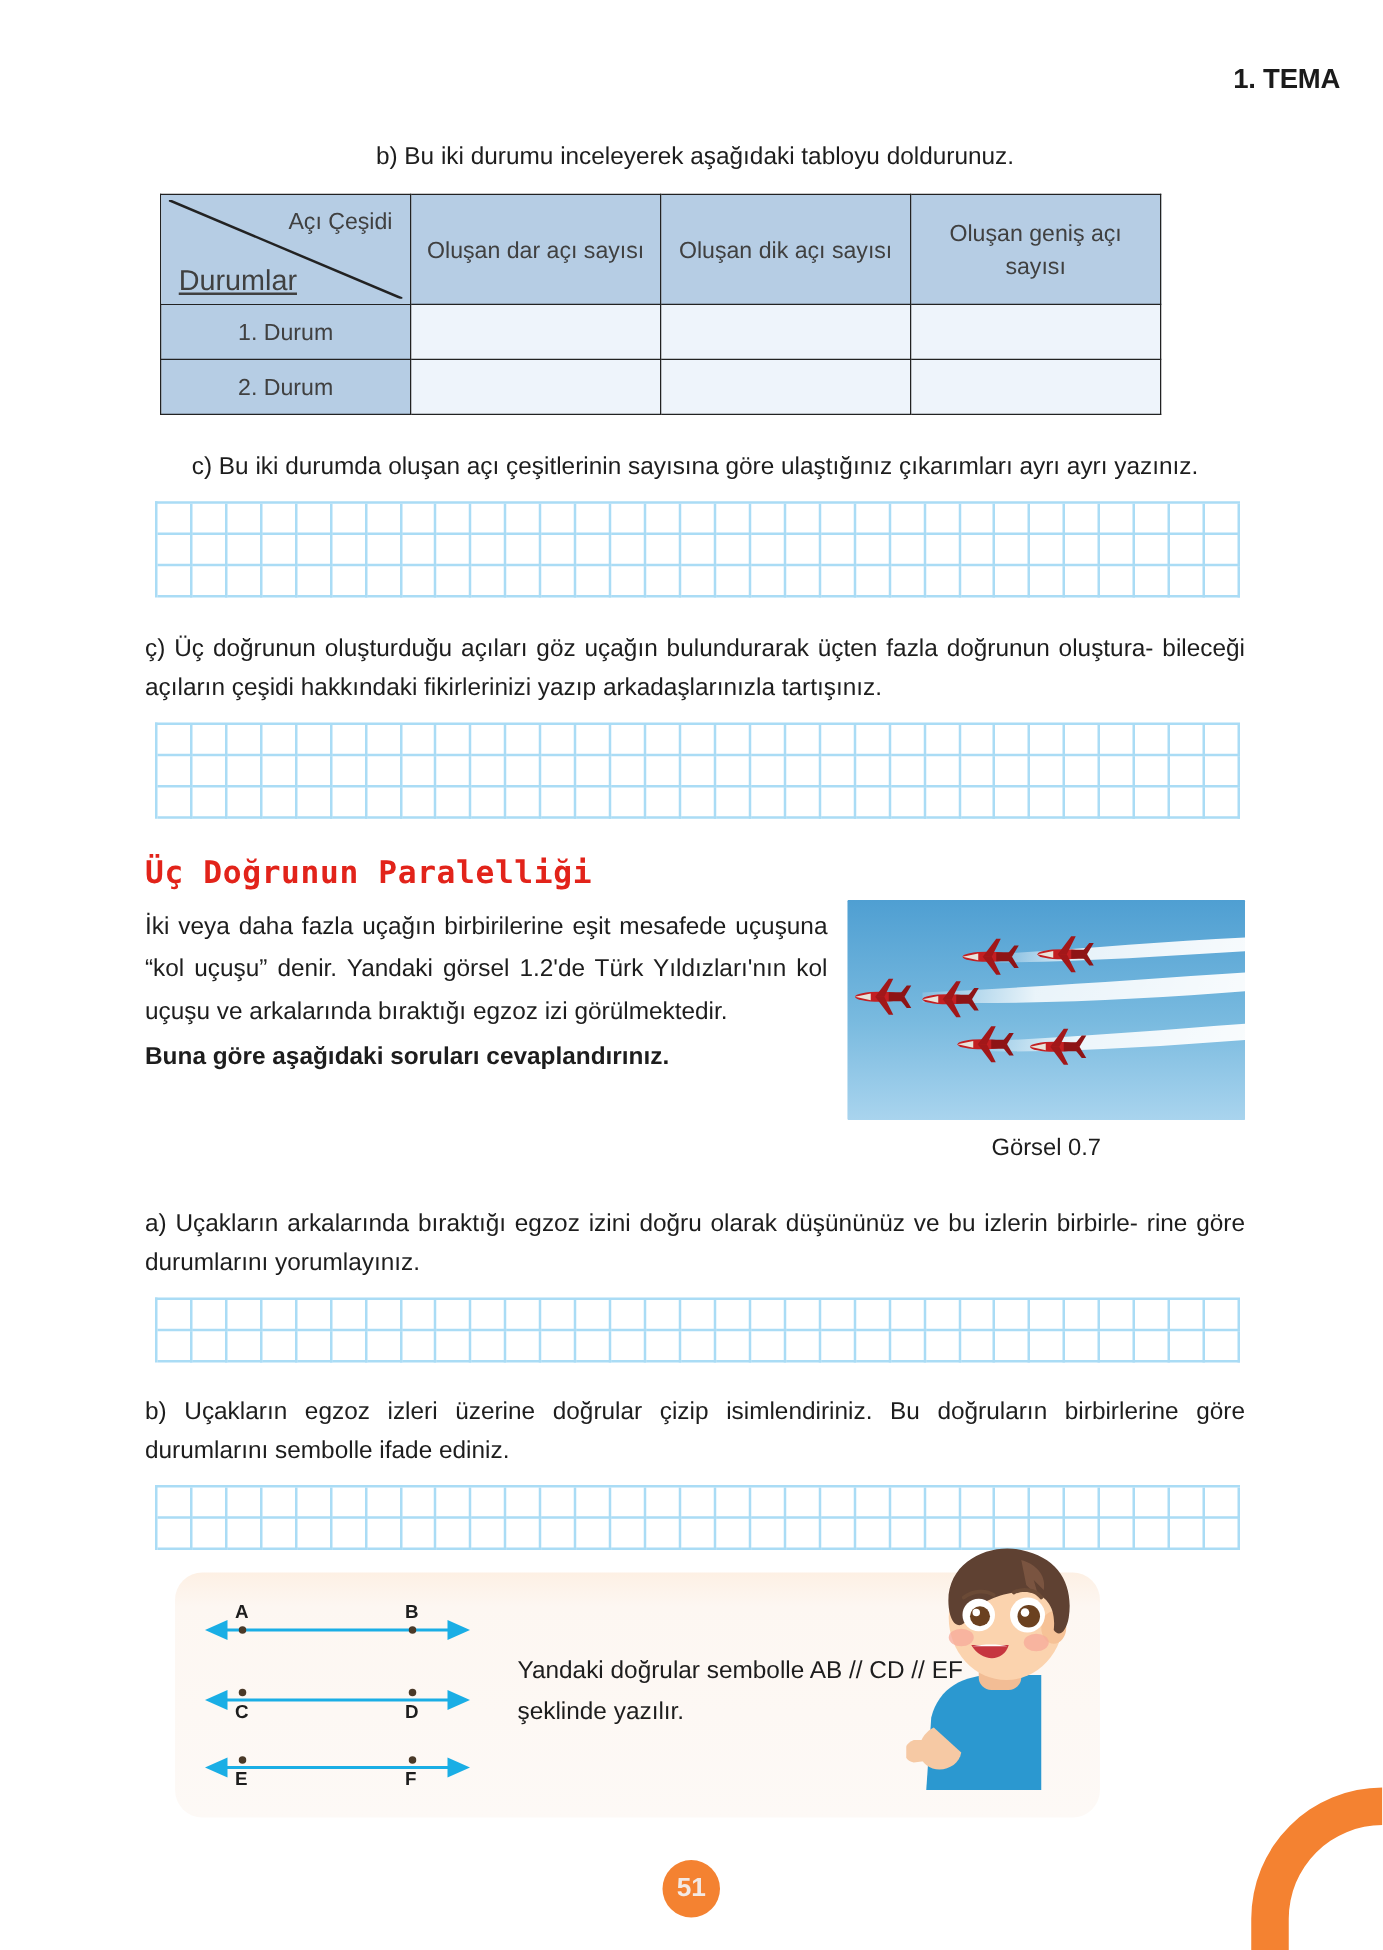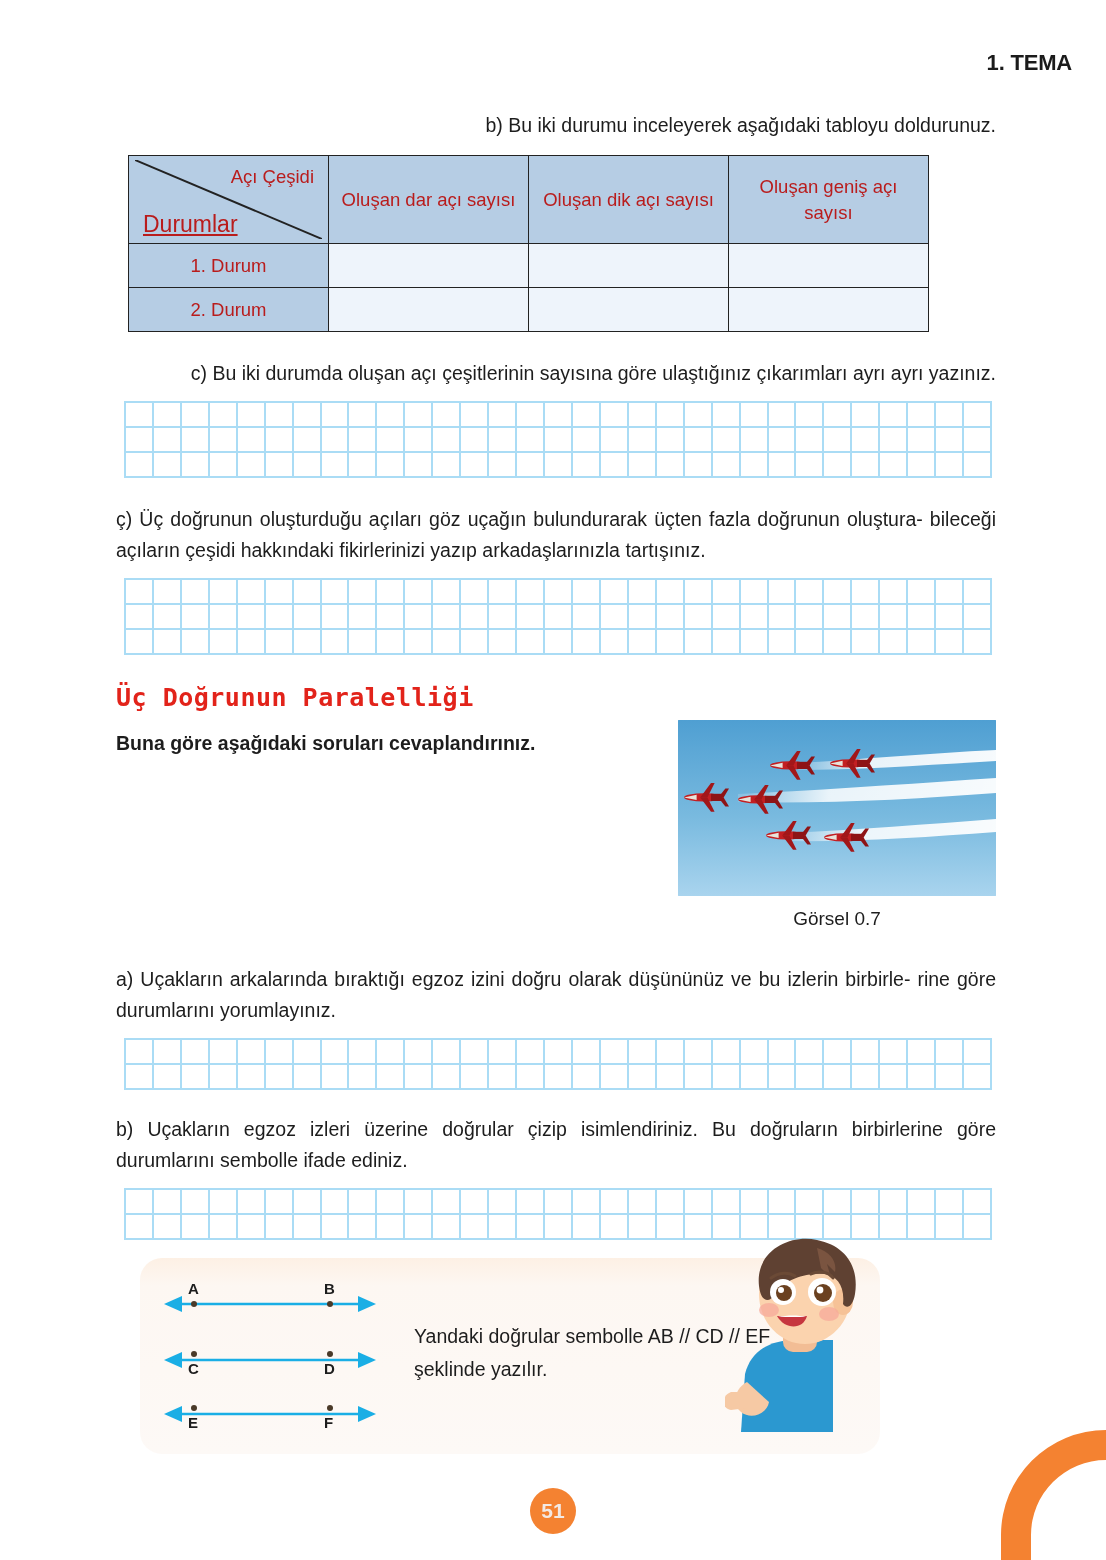--- a/index.html
+++ b/index.html
@@ -31,33 +31,33 @@
     top: 110px;
     width: 880px;
   }
 
   .q-text {
     font-size: 19.5px;
     line-height: 31px;
     color: #1d1d1d;
     text-align: justify;
   }
-  .q-text.nj { text-align: right; }
+  .q-text.nj { text-align: center; }
 
   
   .tbl-wrap { margin-top: 14px; margin-left: 12px; }
   table.data-table {
     border-collapse: collapse;
     width: 800px;
     table-layout: fixed;
   }
   table.data-table td {
     border: 1.6px solid #222;
     font-size: 18.5px;
-    color: #b91c1c;
+    color: #404040;
     text-align: center;
     vertical-align: middle;
     padding: 4px 6px;
     line-height: 26px;
   }
   td.corner-cell {
     background: #b6cde4;
     position: relative;
     height: 88px;
     padding: 0;
@@ -400,20 +400,21 @@
       <div class="wcell"></div>
       <div class="wcell"></div>
       <div class="wcell"></div>
       <div class="wcell"></div>
     </div>
 
   <div class="sec-head" style="margin-top:28px;">Üç Doğrunun Paralelliği</div>
 
   <div class="tcol" style="margin-top:8px;">
     <div class="tcol-text">
+      <p>İki veya daha fazla uçağın birbirilerine eşit mesafede uçuşuna “kol uçuşu” denir. Yandaki görsel 1.2'de Türk Yıldızları'nın kol uçuşu ve arkalarında bıraktığı egzoz izi görülmektedir.</p>
       <p class="bold">Buna göre aşağıdaki soruları cevaplandırınız.</p>
     </div>
     <div class="fig-wrap">
       <div class="fig-img">
         <svg viewBox="0 0 318 176" width="318" height="176">
           <defs>
             <linearGradient id="sky" x1="0" y1="0" x2="0" y2="1">
               <stop offset="0%" stop-color="#4f9fd2"></stop>
               <stop offset="55%" stop-color="#79badf"></stop>
               <stop offset="100%" stop-color="#a9d4ee"></stop>

